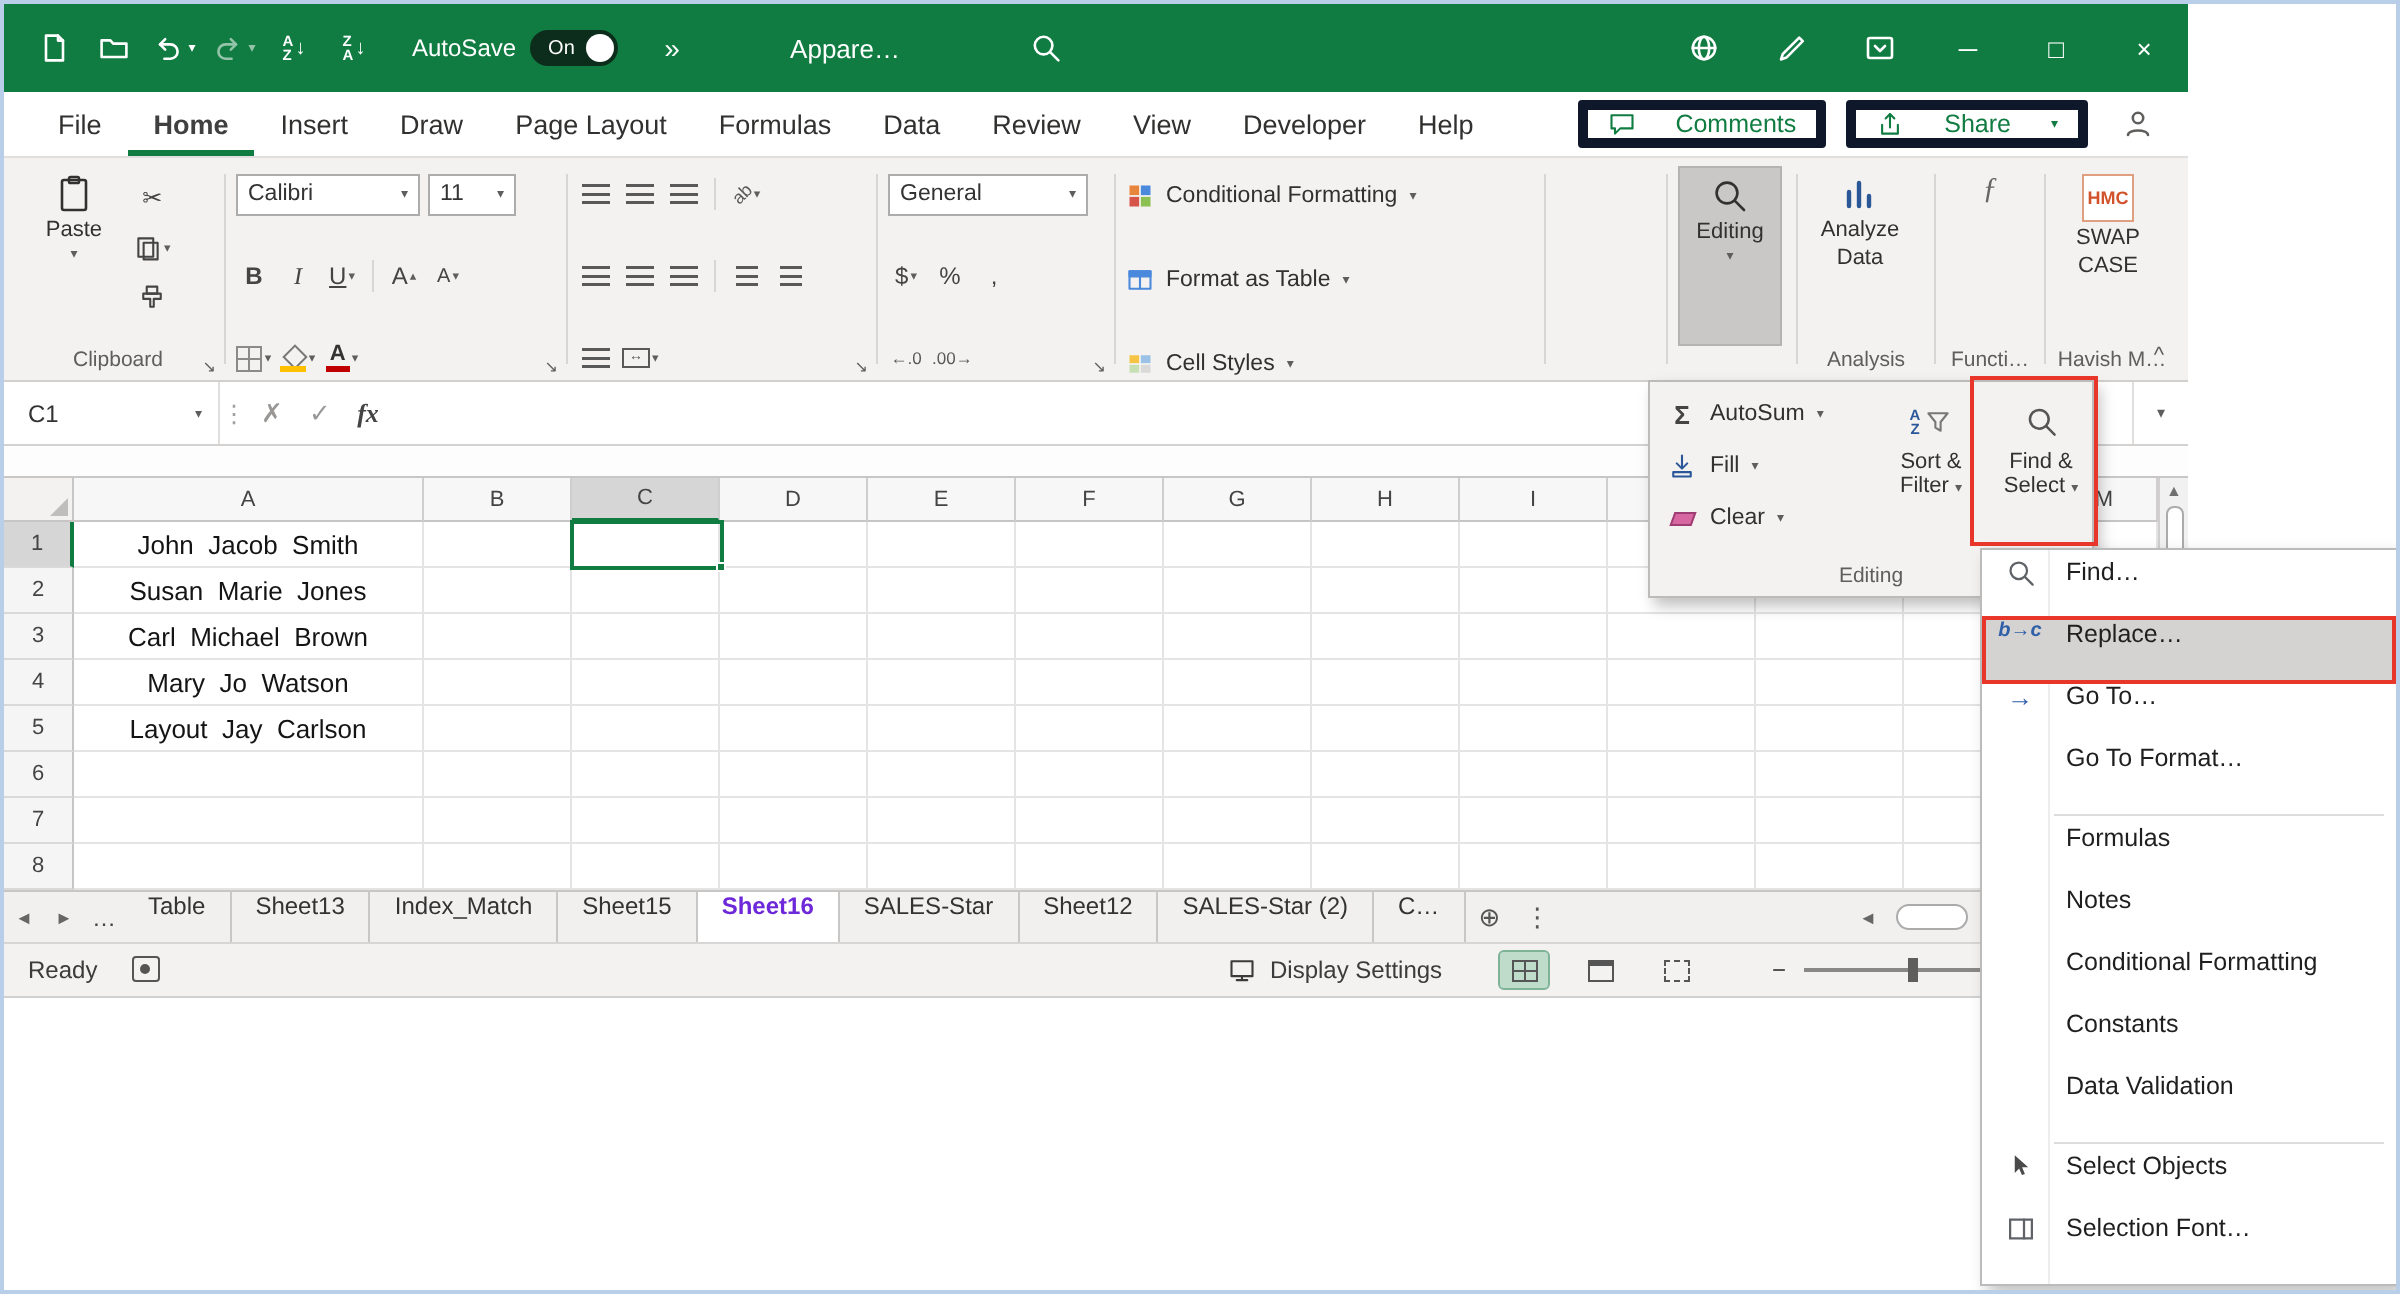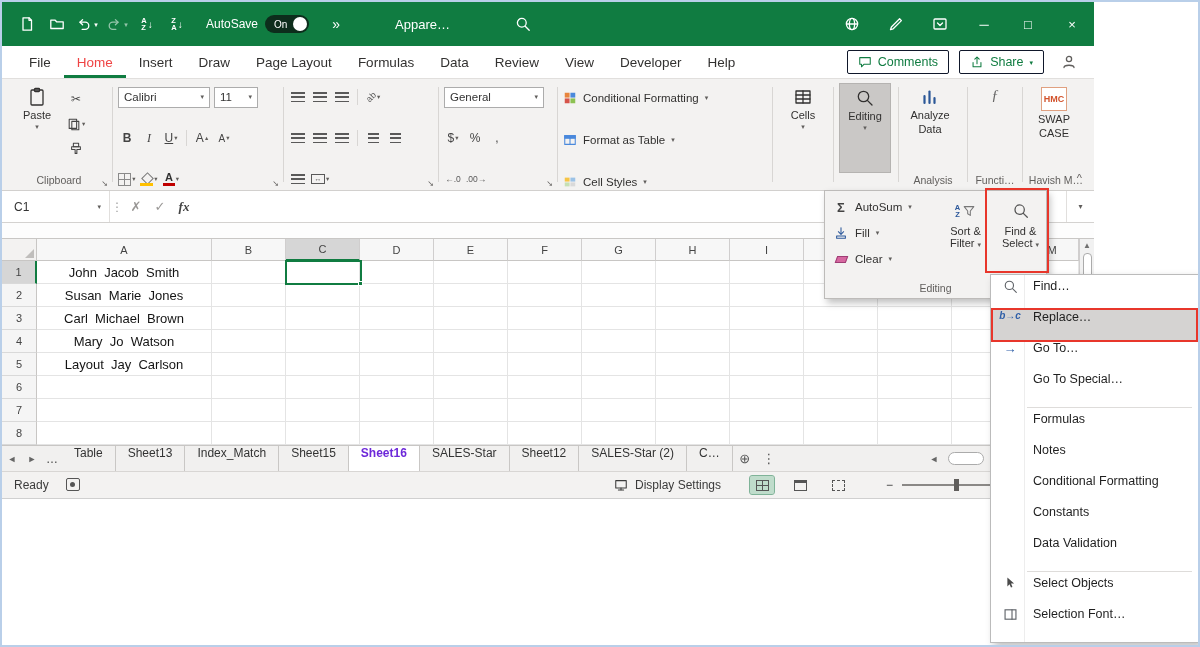--- a/index.html
+++ b/index.html
@@ -26,23 +26,23 @@
   .fname{margin-left:44px;font-size:13px;white-space:nowrap}
   .tsearch{margin-left:58px}
   .tb-right{margin-left:auto;display:flex;align-items:center}
   .tb-right .tbtn{width:44px;height:44px}
   .wglyph{font-size:13px}
 
   
   .menubar{position:absolute;left:0;top:44px;width:1092px;height:33px;background:#fff;border-bottom:1px solid #e1dfdd;display:flex;align-items:stretch}
   .tabs{display:flex;margin-left:14px}
   .mtab{padding:0 13px;display:flex;align-items:center;font-size:13.5px;color:#323130}
-  .mtab.active{color:#ef4444;font-weight:400;box-shadow:inset 0 -3px 0 #107c41}
+  .mtab.active{color:#404040;font-weight:700;box-shadow:inset 0 -3px 0 #107c41}
   .mb-right{margin-left:auto;display:flex;align-items:center;gap:10px;padding-right:10px}
-  .obtn{display:flex;align-items:center;gap:6px;height:24px;padding:0 10px;border:1px solid #0f172a;border-radius:2px;color:#107c41;font-size:12.5px;background:#fff}
+  .obtn{display:flex;align-items:center;gap:20px;height:24px;padding:0 10px;border:5px solid #0f172a;border-radius:2px;color:#107c41;font-size:12.5px;background:#fff}
   .obtn .i14{stroke:#107c41}
   .personbtn{color:#605e5c}
 
   
   .ribbon{position:absolute;left:0;top:77px;width:1092px;height:112px;background:#f3f2f1;border-bottom:1px solid #d2d0ce;display:flex;align-items:stretch;padding:4px 0 0 6px}
   .rgroup{position:relative;display:flex;flex-direction:column;padding:0 3px}
   .rg-body{flex:1;display:flex}
   .rg-body.col{flex-direction:column;gap:17px;padding-top:2px}
   .rg-body.row{flex-direction:row}
   .r{display:flex;align-items:center;gap:4px;height:24px}
@@ -498,32 +498,20 @@
               </svg>
             <span>Cell Styles</span>
             <span class="caret">▾</span>
           </div>
         </div>
         <div class="rg-label"><span>Styles</span></div>
       </div>
       <div class="rg-divider"></div>
 
       <div class="rgroup" style="width:56px">
-        <div class="rg-body row">
-          <div class="bigbtn">
-            <svg class="i20" viewBox="0 0 20 20">
-                <rect x="3" y="4" width="14" height="12"></rect>
-                <line x1="3" y1="8" x2="17" y2="8"></line>
-                <line x1="3" y1="12" x2="17" y2="12"></line>
-                <line x1="10" y1="4" x2="10" y2="16"></line>
-              </svg>
-            <span>Cells</span>
-            <span class="caret">▾</span>
-          </div>
-        </div>
         <div class="rg-label"></div>
       </div>
       <div class="rg-divider"></div>
 
       <div class="rgroup" style="width:60px">
         <div class="rg-body row">
           <div class="bigbtn pressed">
             <svg class="i20" viewBox="0 0 20 20">
                 <circle cx="8.5" cy="8.5" r="5.2"></circle>
                 <line x1="12.6" y1="12.6" x2="17" y2="17"></line>
@@ -893,21 +881,21 @@
         <span class="mlabel">Replace…</span>
       </div>
       <div class="mi">
         <span class="mic">
           <span class="gotoarrow">→</span>
         </span>
         <span class="mlabel">Go To…</span>
       </div>
       <div class="mi">
         <span class="mic"></span>
-        <span class="mlabel">Go To Special…</span>
+        <span class="mlabel">Go To Format…</span>
       </div>
       <div class="msep"></div>
       <div class="mi">
         <span class="mic"></span>
         <span class="mlabel">Formulas</span>
       </div>
       <div class="mi">
         <span class="mic"></span>
         <span class="mlabel">Notes</span>
       </div>

